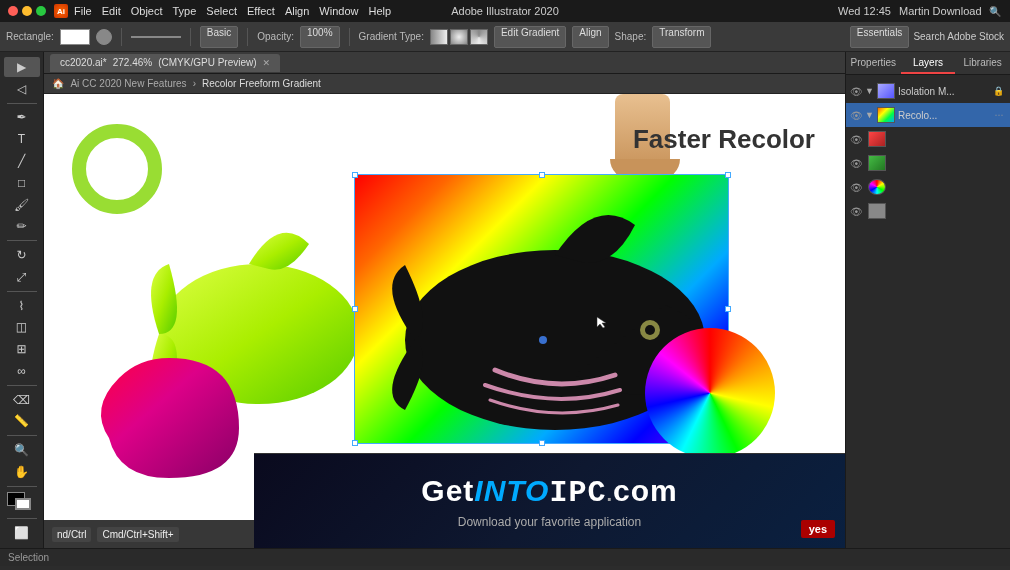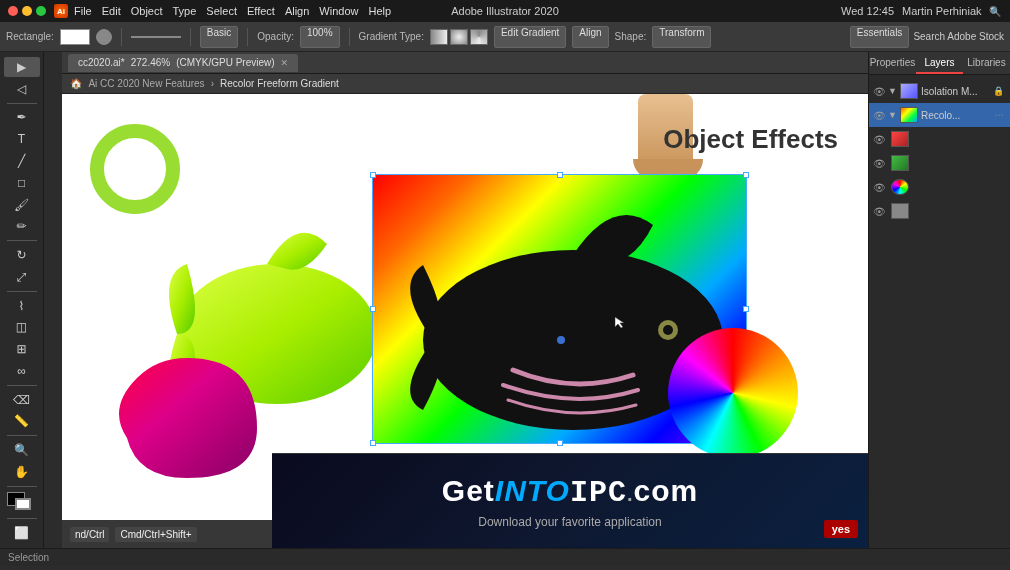--- a/index.html
+++ b/index.html
@@ -88,21 +88,20 @@
     }
     .tool-btn.active { background: #555; }
     .tool-section-divider { width: 30px; height: 1px; background: #555; margin: 3px 0; }
 
     
     #canvas-area {
       flex: 1;
       background: #8b5cf6;
       position: relative;
       overflow: hidden;
-      margin-left: 18px;
     }
     #tab-bar {
       height: 22px;
       background: #3a3a3a;
       display: flex;
       align-items: center;
       padding: 0 6px;
       border-bottom: 1px solid #1a1a1a;
     }
     .tab-item {
@@ -188,21 +187,21 @@
       height: 100px;
       background: linear-gradient(135deg, #1a1a2e, #16213e, #0f3460);
       display: flex; flex-direction: column;
       align-items: center; justify-content: center;
       z-index: 20;
       border-top: 2px solid #f90;
     }
 
     
     #right-panel {
-      width: 142px;
+      width: 165px;
       background: #2a2a2a;
       display: flex;
       flex-direction: column;
       border-left: 1px solid #1a1a1a;
     }
     #panel-tabs {
       display: flex;
       background: #333;
       border-bottom: 1px solid #1a1a1a;
     }
@@ -261,21 +260,21 @@
     <span>Type</span>
     <span>Select</span>
     <span>Effect</span>
     <span>Align</span>
     <span>Window</span>
     <span>Help</span>
   </div>
   <div class="title-center">Adobe Illustrator 2020</div>
   <div class="right-section">
     <span>Wed 12:45</span>
-    <span>Martin Perhiniak</span>
+    <span>Martin Download</span>
     <span style="font-size:10px;">🔍</span>
   </div>
 </div>
 
 <div id="toolbar">
   <span class="toolbar-label">Rectangle:</span>
   <div class="toolbar-color-box" style="background:white;"></div>
   <div class="toolbar-color-box" style="background:#888; width:16px; height:16px; border-radius:50%;"></div>
   <div class="toolbar-divider"></div>
   <div class="stroke-line"></div>
@@ -357,21 +356,21 @@
 
     <div id="canvas-bg" style="position:relative;height:calc(100% - 42px);background:#888;">
 
       <div class="art-container">
 
         <div style="position:absolute;left:28px;top:30px;width:90px;height:90px;border-radius:50%;border:14px solid #99dd33;background:transparent;"></div>
 
         <div style="position:absolute;right:175px;top:0;width:55px;height:75px;background:linear-gradient(180deg,#e8c090,#c8935a);border-radius:8px 8px 0 0;"></div>
         <div style="position:absolute;right:165px;top:65px;width:70px;height:20px;background:#c8935a;border-radius:0 0 20px 20px;"></div>
 
-        <div class="faster-effects-text" style="position:absolute;right:30px;top:30px;font-size:26px;font-weight:bold;color:#333;font-family:Arial,sans-serif;">Object Effects</div>
+        <div class="faster-effects-text" style="position:absolute;right:30px;top:30px;font-size:26px;font-weight:bold;color:#333;font-family:Arial,sans-serif;">Faster Recolor</div>
 
         <div style="position:absolute;left:85px;top:100px;width:240px;height:220px;">
           <svg viewBox="0 0 240 220" xmlns="http://www.w3.org/2000/svg" width="240" height="220">
             <defs>
               <linearGradient id="whaleLG" x1="0%" y1="0%" x2="100%" y2="100%">
                 <stop offset="0%" style="stop-color:#ddff44"></stop>
                 <stop offset="50%" style="stop-color:#aaee00"></stop>
                 <stop offset="100%" style="stop-color:#55cc00"></stop>
               </linearGradient>
             </defs>

